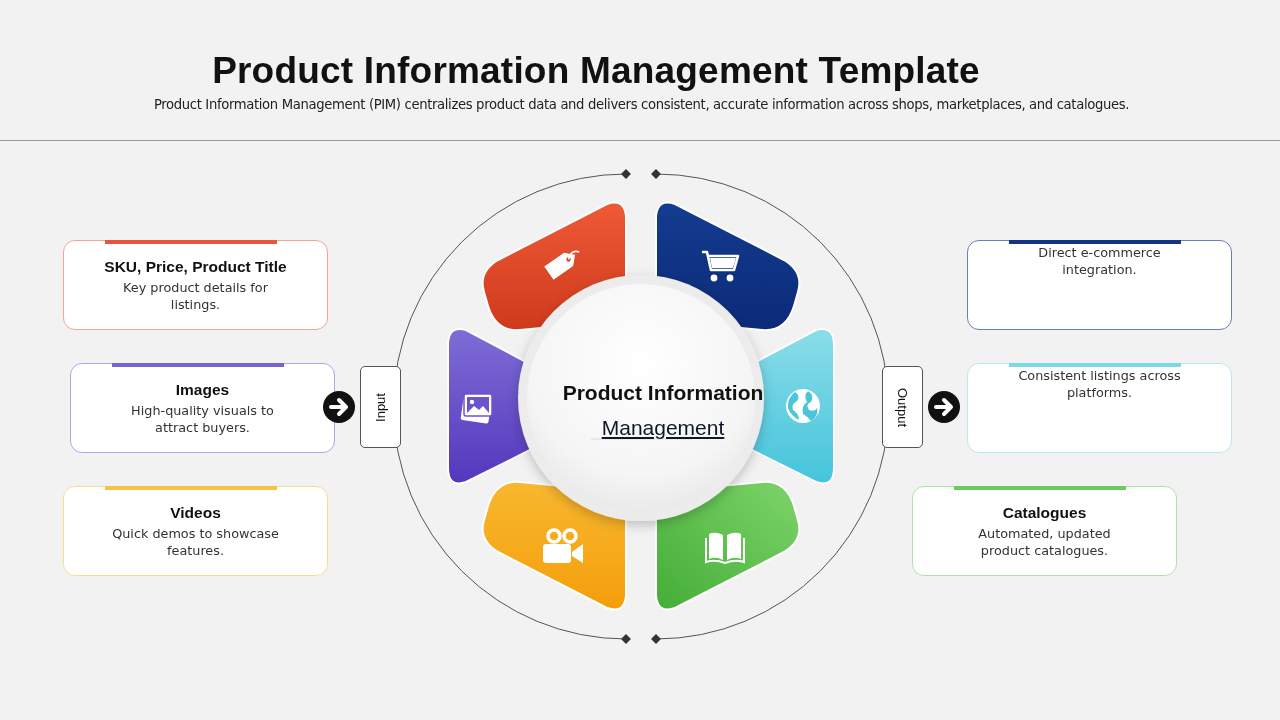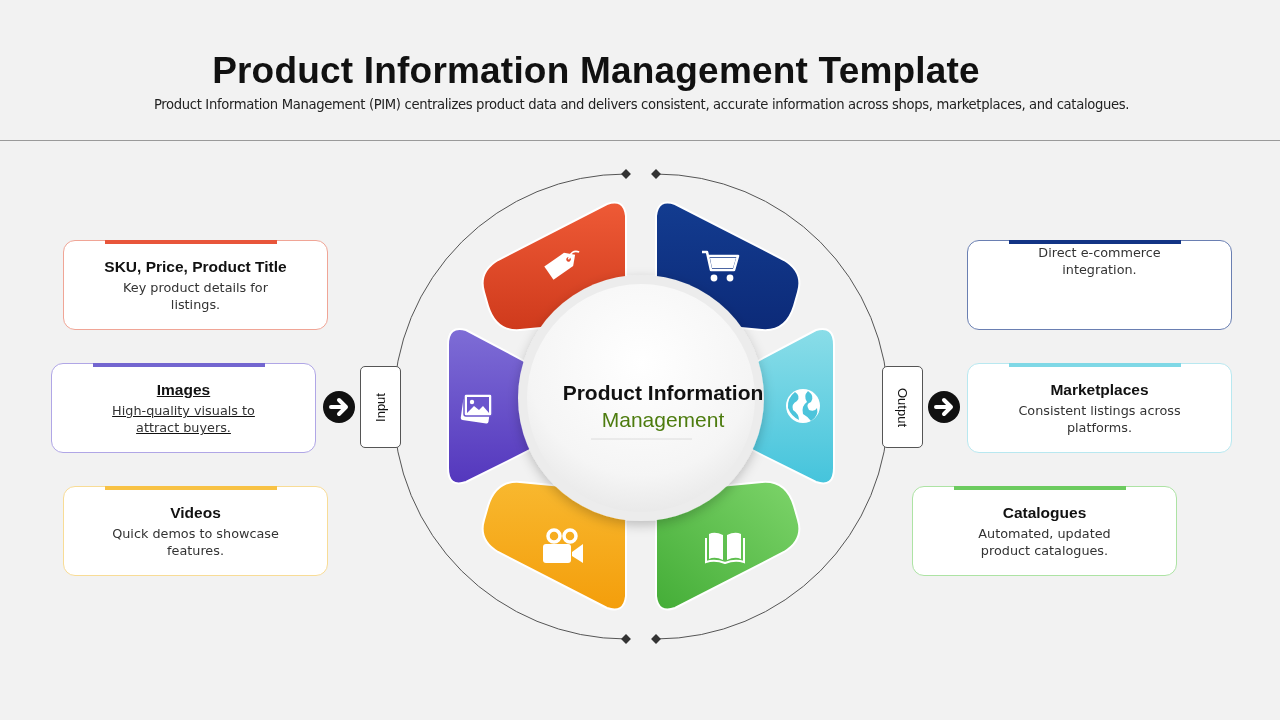--- a/index.html
+++ b/index.html
@@ -13,21 +13,21 @@
   .card .ct { margin-top:17px; font-size:15.5px; font-weight:bold; color:#111; }
   .card .cd { margin-top:3px; font-size:13.5px; line-height:17px; color:#333; font-family:"DejaVu Sans", sans-serif; font-size:12.8px; padding:0 40px; }
   .tagbox { position:absolute; width:41px; height:82px; background:#fff; border:1px solid #555; border-radius:5px; display:flex; align-items:center; justify-content:center; }
   .tagbox span { font-size:13px; color:#111; white-space:nowrap; }
   .tagbox.in span { transform:rotate(-90deg); }
   .tagbox.out span { transform:rotate(90deg); }
   .arrow { position:absolute; width:32px; height:32px; border-radius:50%; background:#111; }
   .diagram { position:absolute; left:0; top:0; width:1280px; height:720px; pointer-events:none; }
   .center-text { position:absolute; left:520px; top:381px; width:286px; text-align:center; }
   .center-text .l1 { font-size:21px; font-weight:bold; color:#111; }
-  .center-text .l2 { font-size:21px; color:#4d7c0f; margin-top:3px; }
+  .center-text .l2 { font-size:21px; color:#0f172a; margin-top:11px;text-decoration:underline; }
 </style>
 </head>
 <body>
 
 <div class="title">Product Information Management Template</div>
 <div class="subtitle">Product Information Management (PIM) centralizes product data and delivers consistent, accurate information across shops, marketplaces, and catalogues.</div>
 <div class="rule"></div>
 
 <svg class="diagram" viewBox="0 0 1280 720" xmlns="http://www.w3.org/2000/svg">
   <defs>
@@ -127,21 +127,21 @@
 <div class="center-text">
   <div class="l1">Product Information</div>
   <div class="l2">Management</div>
 </div>
 
 <div class="card" style="left:63px; top:240px; border-color:#f0a596;">
   <div class="bar" style="background:#e8553a;"></div>
   <div class="ct">SKU, Price, Product Title</div>
   <div class="cd">Key product details for listings.</div>
 </div>
-<div class="card" style="left:51px; top:363px; border-color:#b0a6e6;text-decoration:underline;">
+<div class="card" style="left:70px; top:363px; border-color:#b0a6e6;">
   <div class="bar" style="background:#7366d0;"></div>
   <div class="ct">Images</div>
   <div class="cd">High-quality visuals to attract buyers.</div>
 </div>
 <div class="card" style="left:63px; top:486px; border-color:#f8dc96;">
   <div class="bar" style="background:#f8c244;"></div>
   <div class="ct">Videos</div>
   <div class="cd">Quick demos to showcase features.</div>
 </div>
 
@@ -162,20 +162,19 @@
       <path d="M 8 16 L 22 16 M 16 9 L 23 16 L 16 23" stroke="#fff" stroke-width="4" fill="none" stroke-linecap="round" stroke-linejoin="round"></path>
     </svg>
 </div>
 
 <div class="card" style="left:967px; top:240px; border-color:#6a7fb2;">
   <div class="bar" style="background:#123485;"></div>
   <div class="cd">Direct e-commerce integration.</div>
 </div>
 <div class="card" style="left:967px; top:363px; border-color:#b8e8f0;">
   <div class="bar" style="background:#7fd8e6;"></div>
-  <div class="ct">Marketplaces</div>
   <div class="cd">Consistent listings across platforms.</div>
 </div>
 <div class="card" style="left:912px; top:486px; border-color:#ade3a4;">
   <div class="bar" style="background:#6ccb5f;"></div>
   <div class="ct">Catalogues</div>
   <div class="cd">Automated, updated product catalogues.</div>
 </div>
 
 </body></html>

